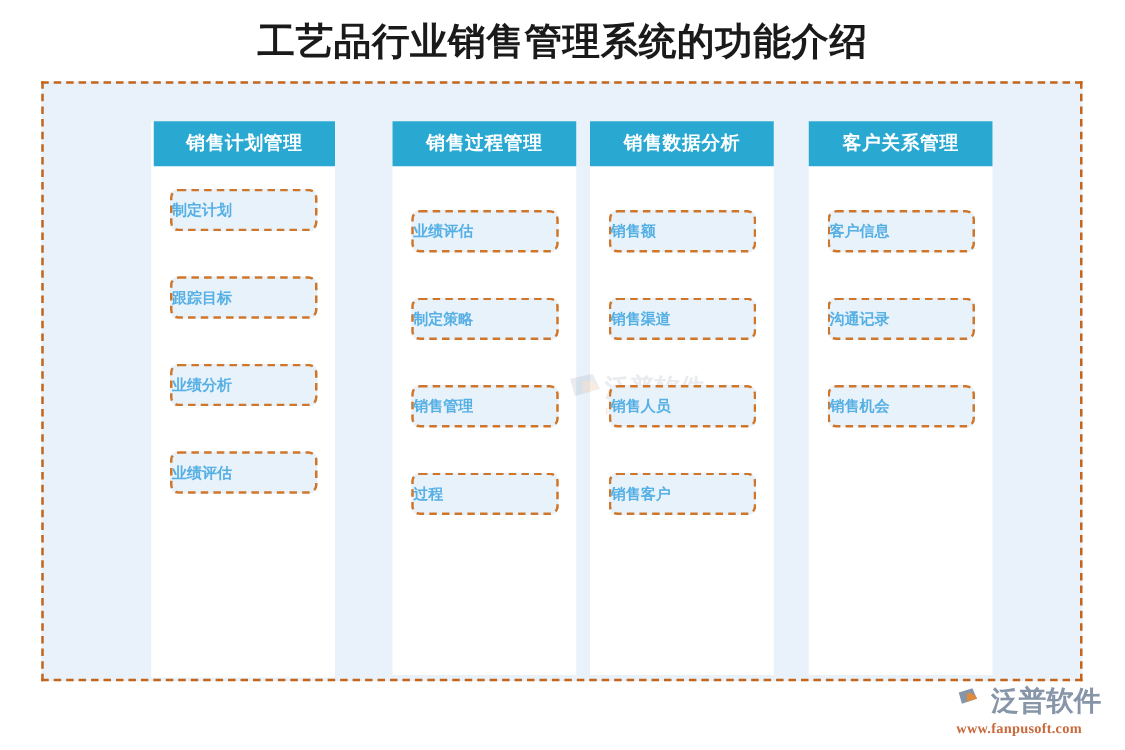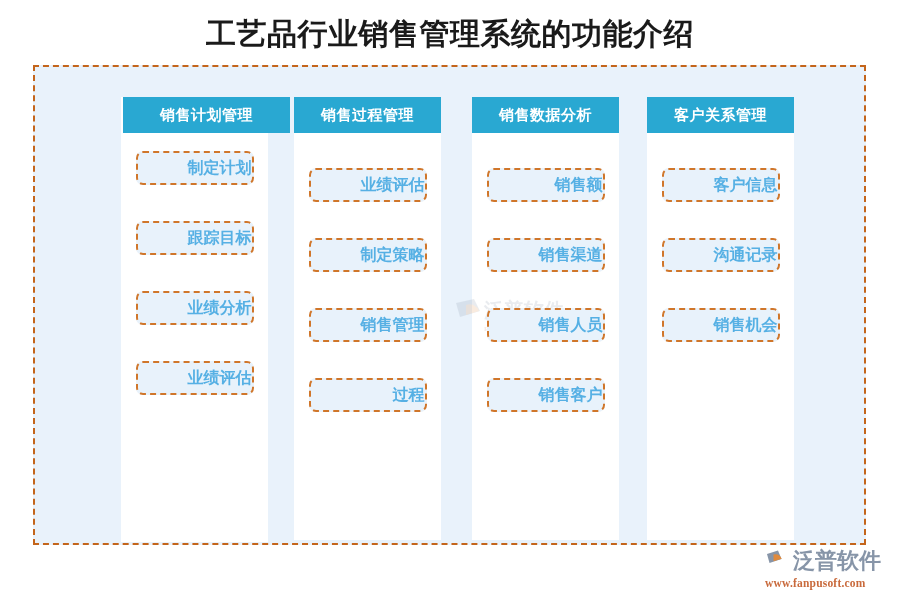--- a/index.html
+++ b/index.html
@@ -49,36 +49,36 @@
     width: 100%;
     height: 100%;
   }
   .column {
     position: absolute;
     top: 30px;
     width: 147px;
     background: #ffffff;
   }
   .col-0 { left: 86px;  height: 445px; }
-  .col-1 { left: 259px; height: 443px; }
+  .col-1 { left: 279px; height: 443px; }
   .col-2 { left: 437px; height: 443px; }
   .col-3 { left: 612px; height: 443px; }
 
   .column-header {
     height: 36px;
     line-height: 36px;
     background: #29a8d2;
     color: #ffffff;
     font-size: 15px;
     font-weight: bold;
     text-align: center;
     letter-spacing: 0.5px;
     white-space: nowrap;
   }
-  .col-0 .column-header { margin-left: 2px; width: 167px; }
+  .col-0 .column-header { margin-left: 2px; width: 145px; }
   .col-1 .column-header { width: 147px; }
   .col-2 .column-header { width: 147px; }
   .col-3 .column-header { width: 147px; }
 
   .column-body {
     position: relative;
     padding-top: 19px;
   }
   .col-0 .column-body { padding-top: 18px; }
   .col-1 .column-body,
@@ -87,24 +87,24 @@
 
   .pill {
     box-sizing: border-box;
     width: 118px;
     height: 34px;
     margin: 0 auto 36px auto;
     background: #e8f2fb;
     border: 2px dashed #d0762a;
     border-radius: 7px;
     color: #56b0e4;
-    font-size: 16px;
+    font-size: 12px;
     font-weight: bold;
     line-height: 30px;
-    text-align: right;
+    text-align: left;
     white-space: nowrap;
     position: relative;
     z-index: 2;
   }
   .pill:last-child { margin-bottom: 0; }
 
   
   .watermark-center {
     position: absolute;
     left: 415px;

